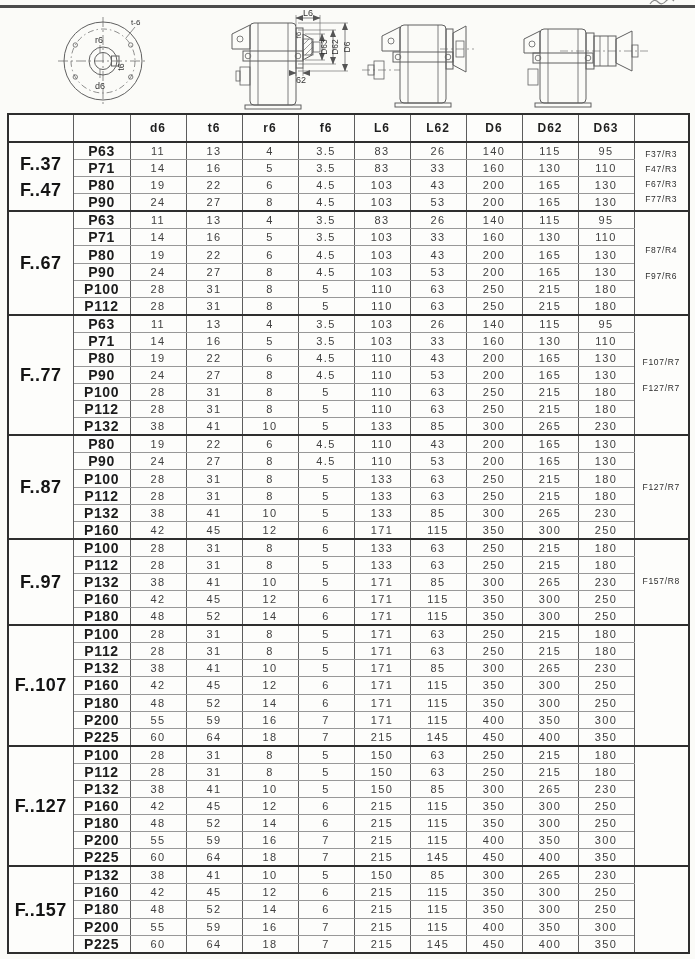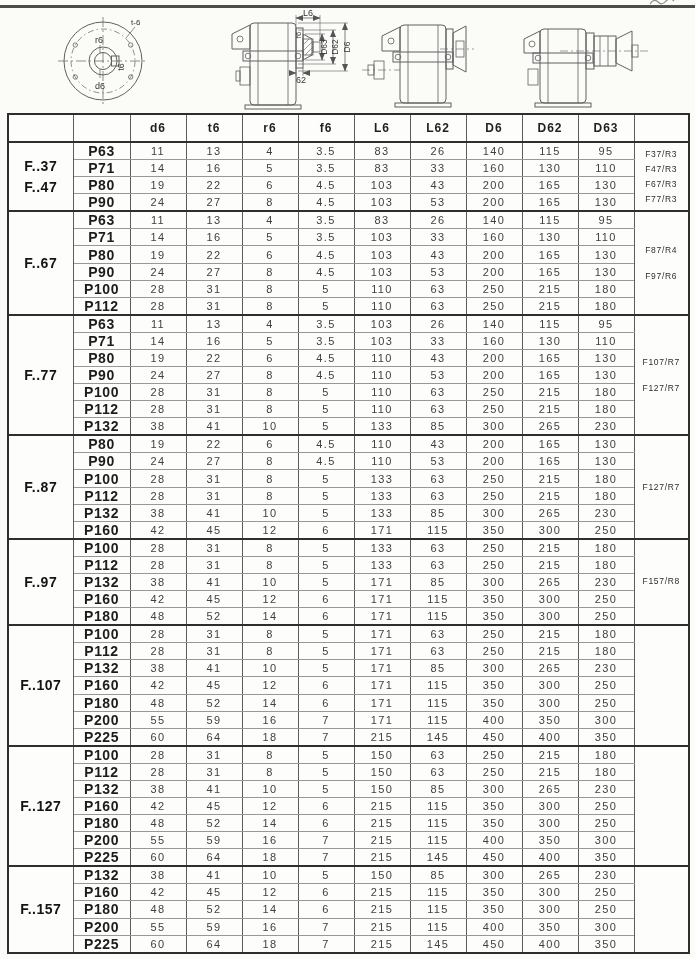--- a/index.html
+++ b/index.html
@@ -26,21 +26,21 @@
     border:1px solid #5d5d5d; border-bottom:2px solid #2e2e2e;
     height:28px; text-align:center; vertical-align:middle;
   }
   table.dim td {
     border-left:1px solid #5d5d5d; border-right:1px solid #5d5d5d;
     border-top:1px solid #989898; border-bottom:1px solid #989898;
     text-align:center; vertical-align:middle; overflow:hidden;
   }
   tr.data-row { height:17px; }
   tr.group-start td { border-top:2px solid #2e2e2e; }
-  td.group-cell { font-size:14px; font-weight:bold; color:#141414; letter-spacing:0.5px; line-height:1.45; }
+  td.group-cell { font-size:18px; font-weight:bold; color:#141414; letter-spacing:0.5px; line-height:1.45; }
   td.size-cell { font-size:14px; font-weight:bold; color:#1c1c1c; letter-spacing:0.6px; }
   td.num-cell { font-size:11px; color:#404040; letter-spacing:1.4px; }
   td.refs-cell { font-size:8.5px; color:#2d2d2d; letter-spacing:0.7px;border-radius:23px; }
   td.refs-cell div { line-height:15px; }
   td.refs-cell.spread div { margin:11px 0; }
 </style>
 </head>
 <body>
 
 <div class="top-rule"></div>

